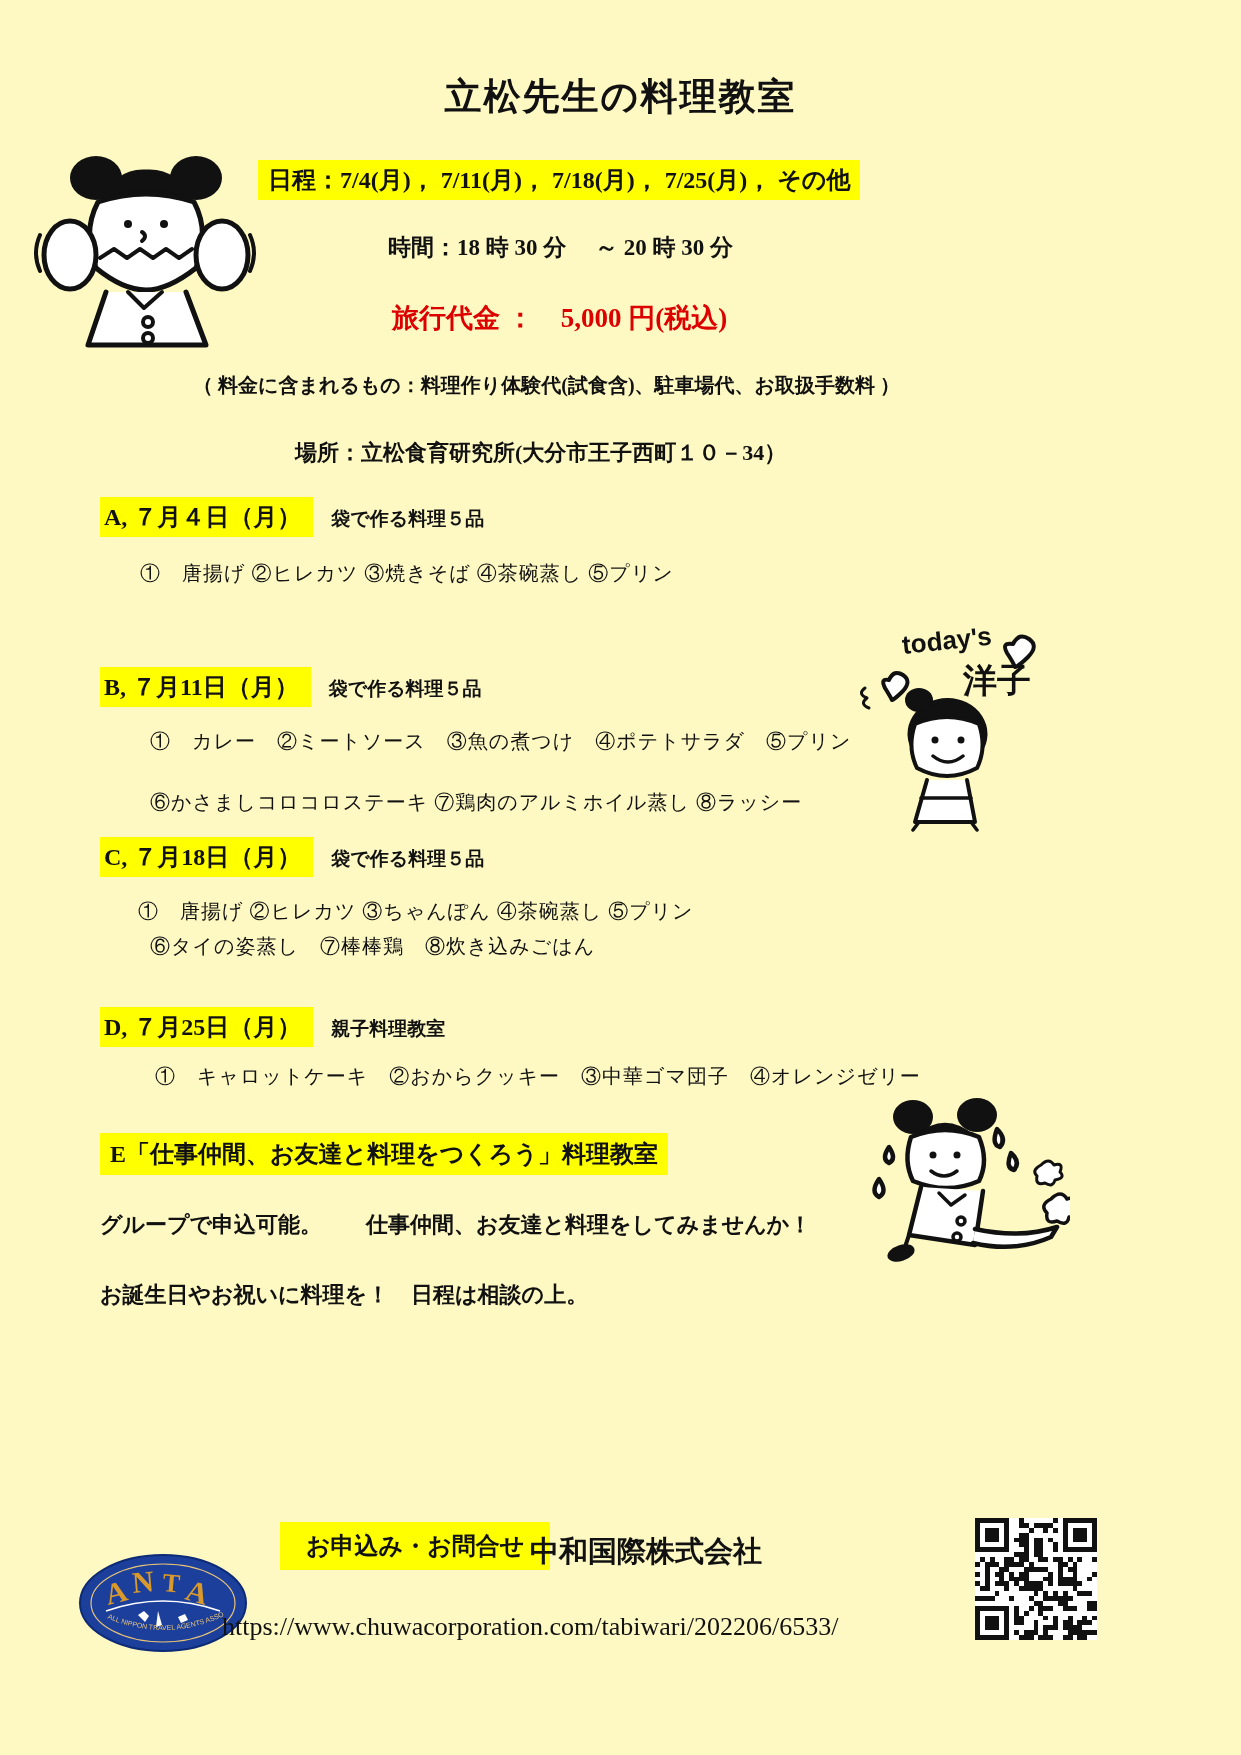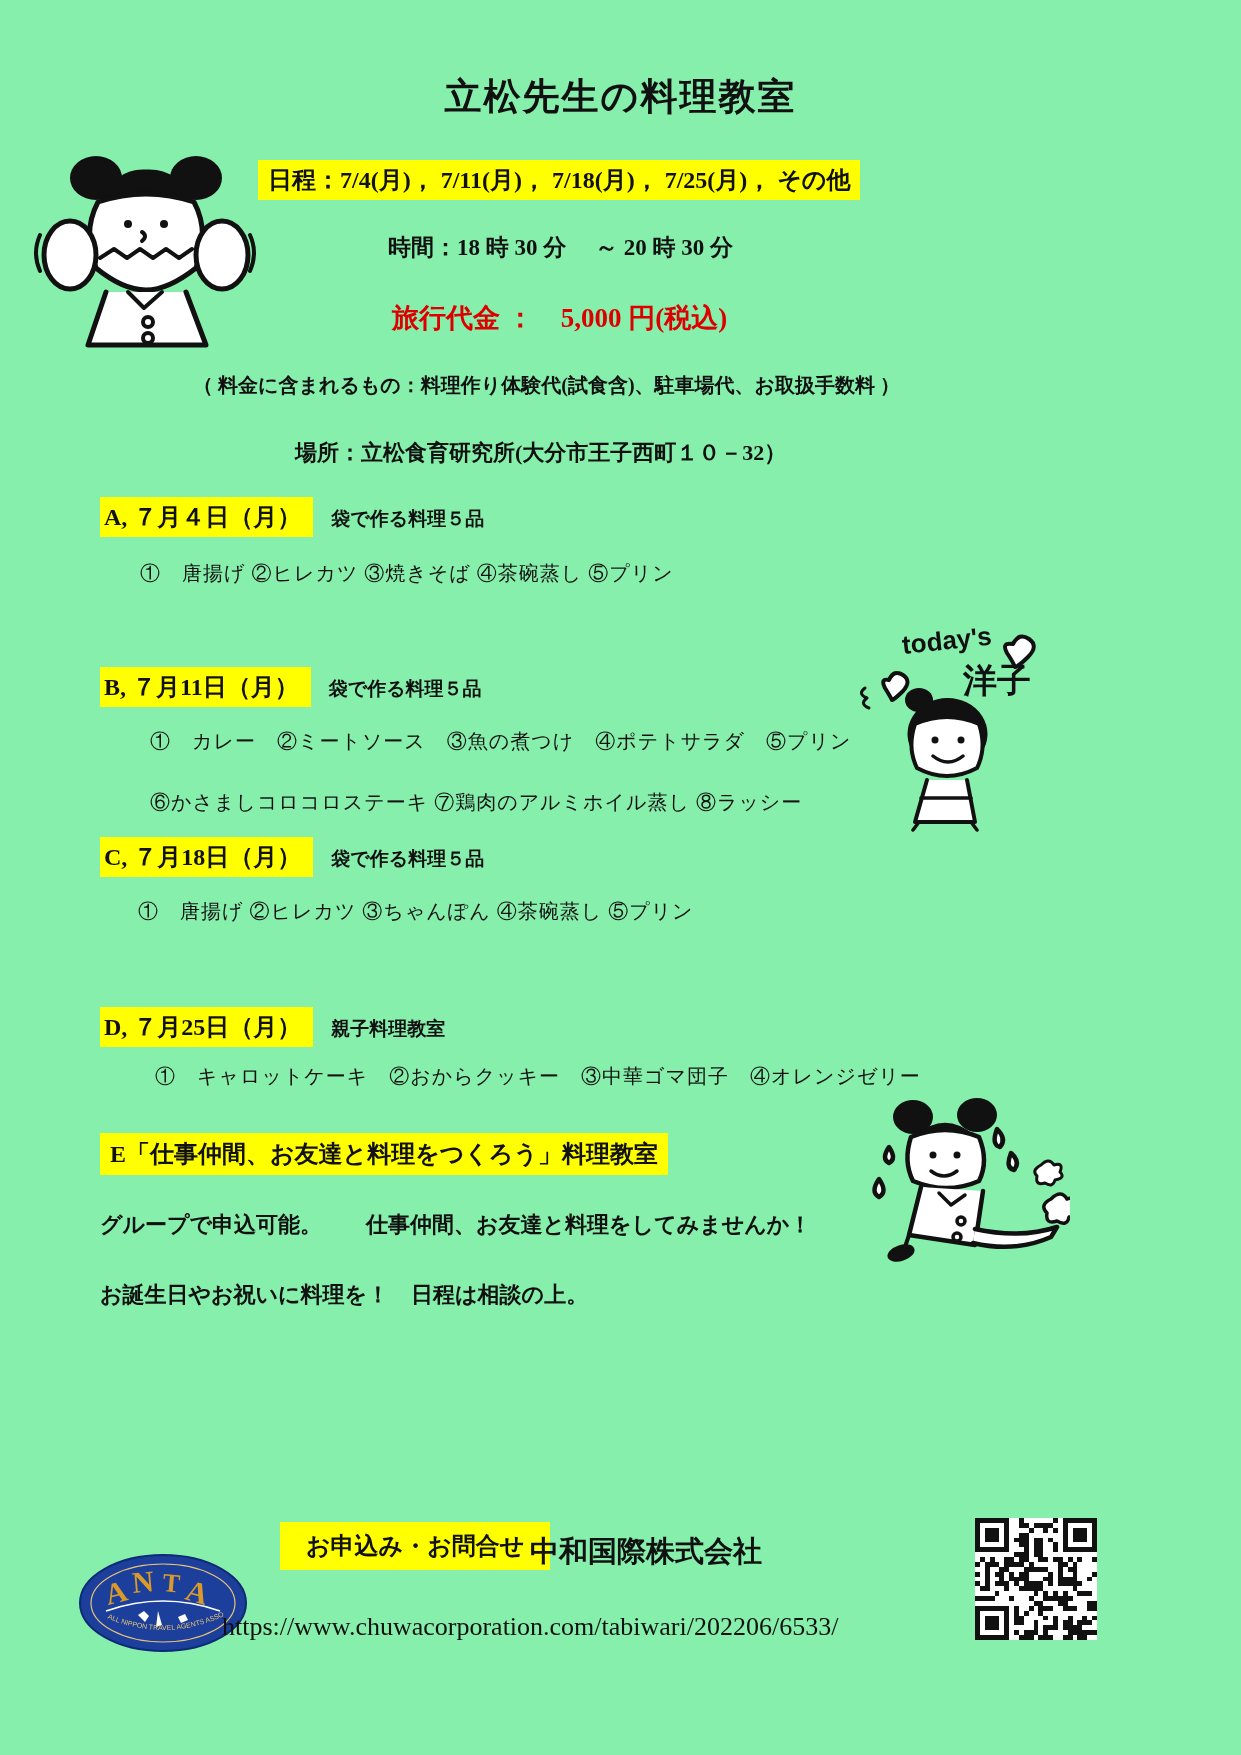--- a/index.html
+++ b/index.html
@@ -2,21 +2,21 @@
 <html><head>
 <meta charset="utf-8">
 <style>
   * { margin: 0; padding: 0; box-sizing: border-box; }
   html, body { background: #888; }
   .page {
     position: relative;
     width: 1241px;
     height: 1755px;
     margin: 0 auto;
-    background: #86efac;
+    background: #fef9c3;
     font-family: "Liberation Serif", "DejaVu Serif", serif;
     color: #111;
     overflow: hidden;
   }
   .abs { position: absolute; }
   .hl {
     background: #ffff00;
     padding: 4px 10px;
     display: inline-block;
   }
@@ -99,21 +99,21 @@
   <div class="abs schedule">
     <span class="hl">日程：7/4(月)， 7/11(月)， 7/18(月)， 7/25(月)， その他</span>
   </div>
 
   <div class="abs time-line">時間：18 時 30 分　 ～ 20 時 30 分</div>
 
   <div class="abs price-line">旅行代金 ：　5,000 円(税込)</div>
 
   <div class="abs included-line">（ 料金に含まれるもの：料理作り体験代(試食含)、駐車場代、お取扱手数料 ）</div>
 
-  <div class="abs place-line">場所：立松食育研究所(大分市王子西町１０－32）</div>
+  <div class="abs place-line">場所：立松食育研究所(大分市王子西町１０－34）</div>
 
   <div class="abs sec-header sec-a-h">
     <span class="hl">A, ７月４日（月）</span><span class="sec-sub">袋で作る料理５品</span>
   </div>
   <div class="abs sec-line sec-a-l1">①　唐揚げ ②ヒレカツ ③焼きそば ④茶碗蒸し ⑤プリン</div>
 
   <div class="abs sec-header sec-b-h">
     <span class="hl">B, ７月11日（月）</span><span class="sec-sub">袋で作る料理５品</span>
   </div>
   <div class="abs sec-line sec-b-l1">①　カレー　②ミートソース　③魚の煮つけ　④ポテトサラダ　⑤プリン</div>
@@ -140,20 +140,21 @@
       <path d="M72 158 L60 200 L120 200 L112 158" fill="#fff"></path>
       <path d="M66 176 h50" stroke-width="3.5"></path>
       <path d="M64 200 l-6 8 M116 200 l6 8" stroke-width="3.5"></path>
     </svg>
   </div>
 
   <div class="abs sec-header sec-c-h">
     <span class="hl">C, ７月18日（月）</span><span class="sec-sub">袋で作る料理５品</span>
   </div>
   <div class="abs sec-line sec-c-l1">①　唐揚げ ②ヒレカツ ③ちゃんぽん ④茶碗蒸し ⑤プリン</div>
+  <div class="abs sec-line sec-c-l2">⑥タイの姿蒸し　⑦棒棒鶏　⑧炊き込みごはん</div>
 
   <div class="abs sec-header sec-d-h">
     <span class="hl">D, ７月25日（月）</span><span class="sec-sub">親子料理教室</span>
   </div>
   <div class="abs sec-line sec-d-l1">①　キャロットケーキ　②おからクッキー　③中華ゴマ団子　④オレンジゼリー</div>
 
   <div class="abs sec-e-h">
     <span class="hl">E「仕事仲間、お友達と料理をつくろう」料理教室</span>
   </div>
   <div class="abs e-line1">グループで申込可能。　　仕事仲間、お友達と料理をしてみませんか！</div>

